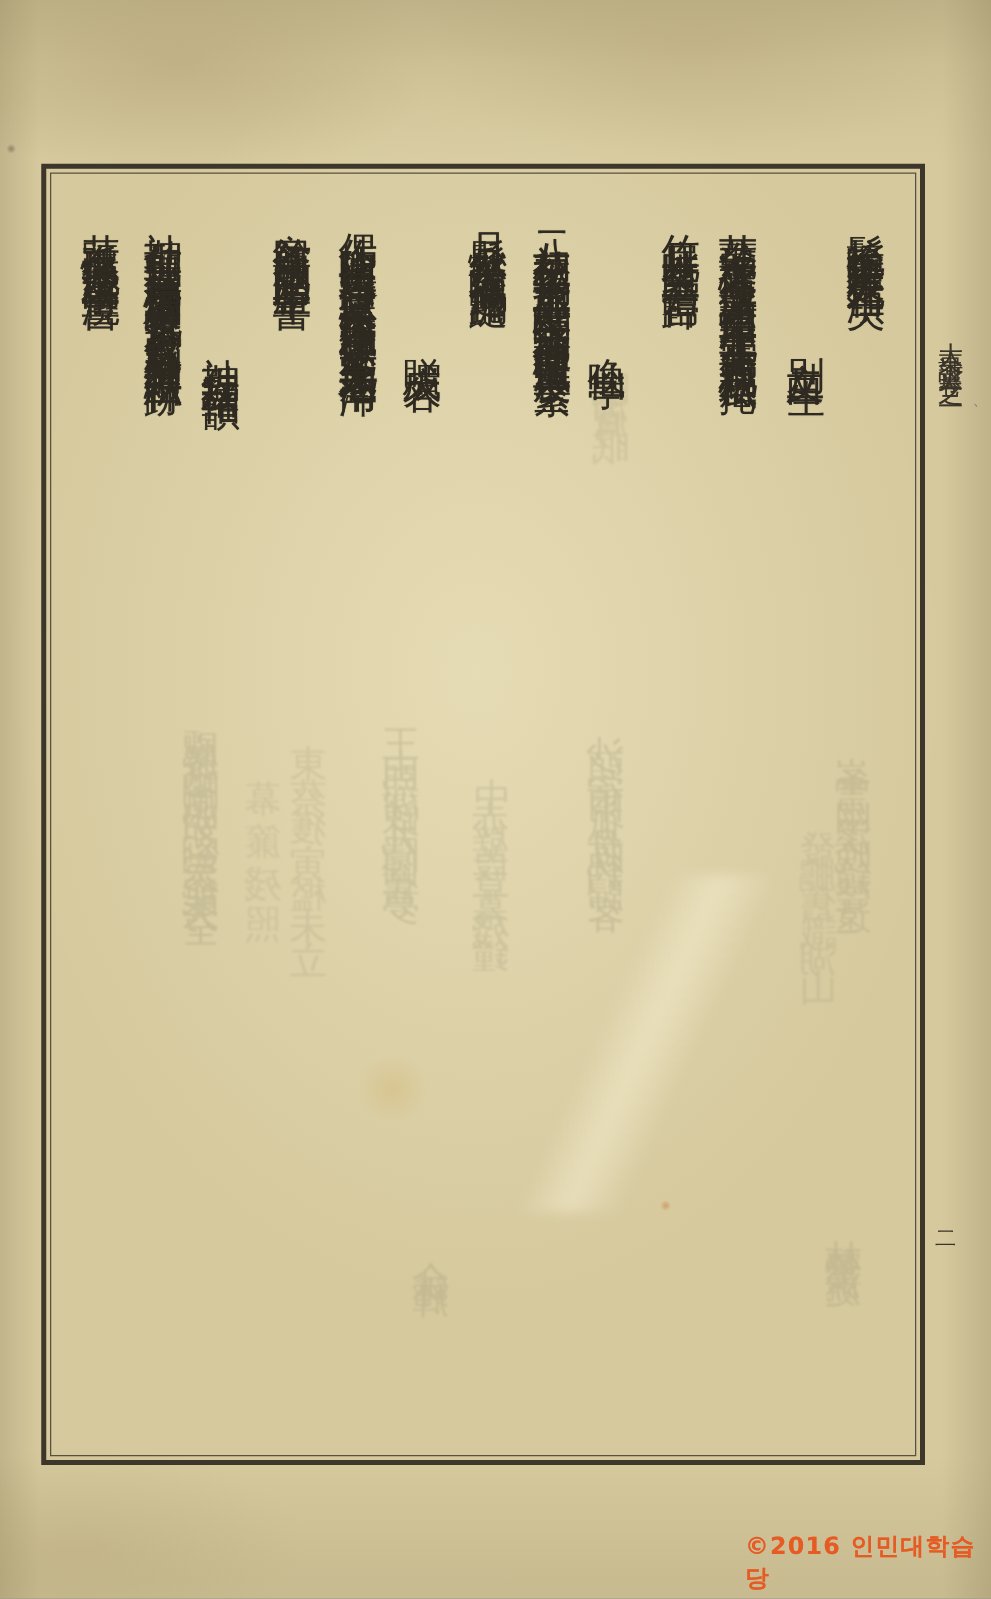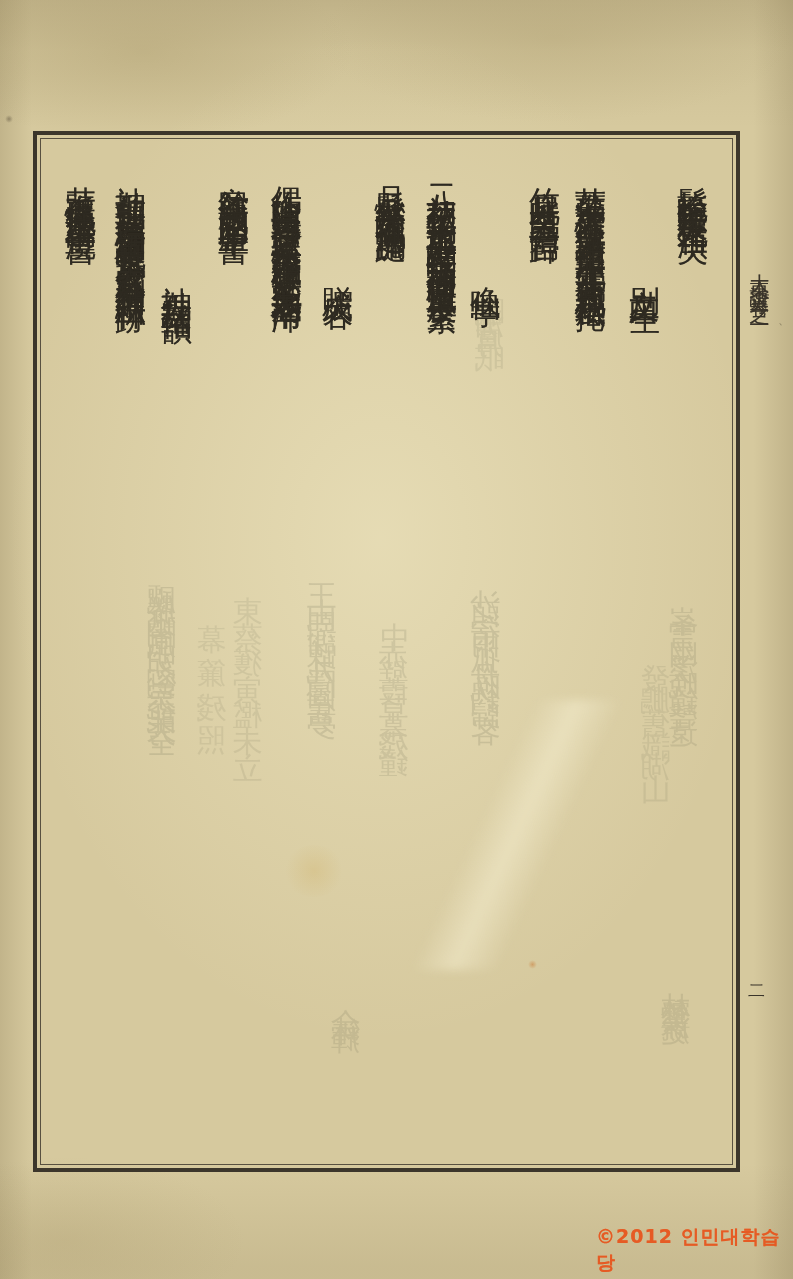--- a/index.html
+++ b/index.html
@@ -100,15 +100,15 @@
   <div class="col" style="left:112px;top:162px;">神勒前朝寺高僧普濟居<b>烟</b>雲暮帆落水月夜<b>窓</b>虛名利身猶縛山林跡</div>
   <div class="col" style="left:62px;top:162px;">若踈孤懷感泡沫萬事付澆書</div>
 
   <div class="artifact" style="left:118px;top:202px;"></div>
   <div class="artifact" style="left:131px;top:202px;"></div>
 
   <div class="margin-title">大東詩選卷之三</div>
   <div class="tick">、</div>
   <div class="page-num">二</div>
 
-  <div class="watermark">©2012 인민대학습당</div>
+  <div class="watermark">©2016 인민대학습당</div>
 
 </div>
 
 </body></html>

